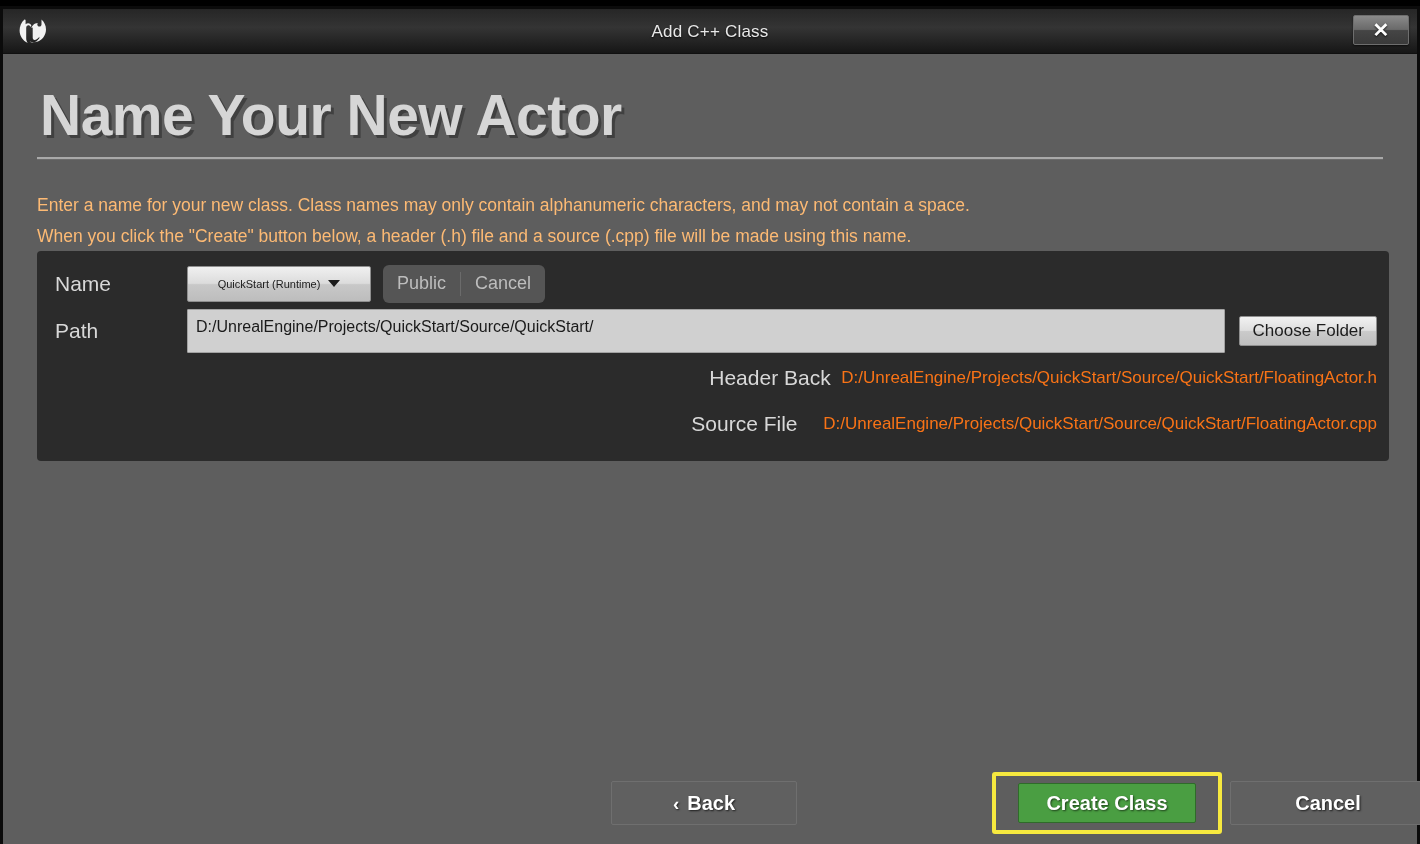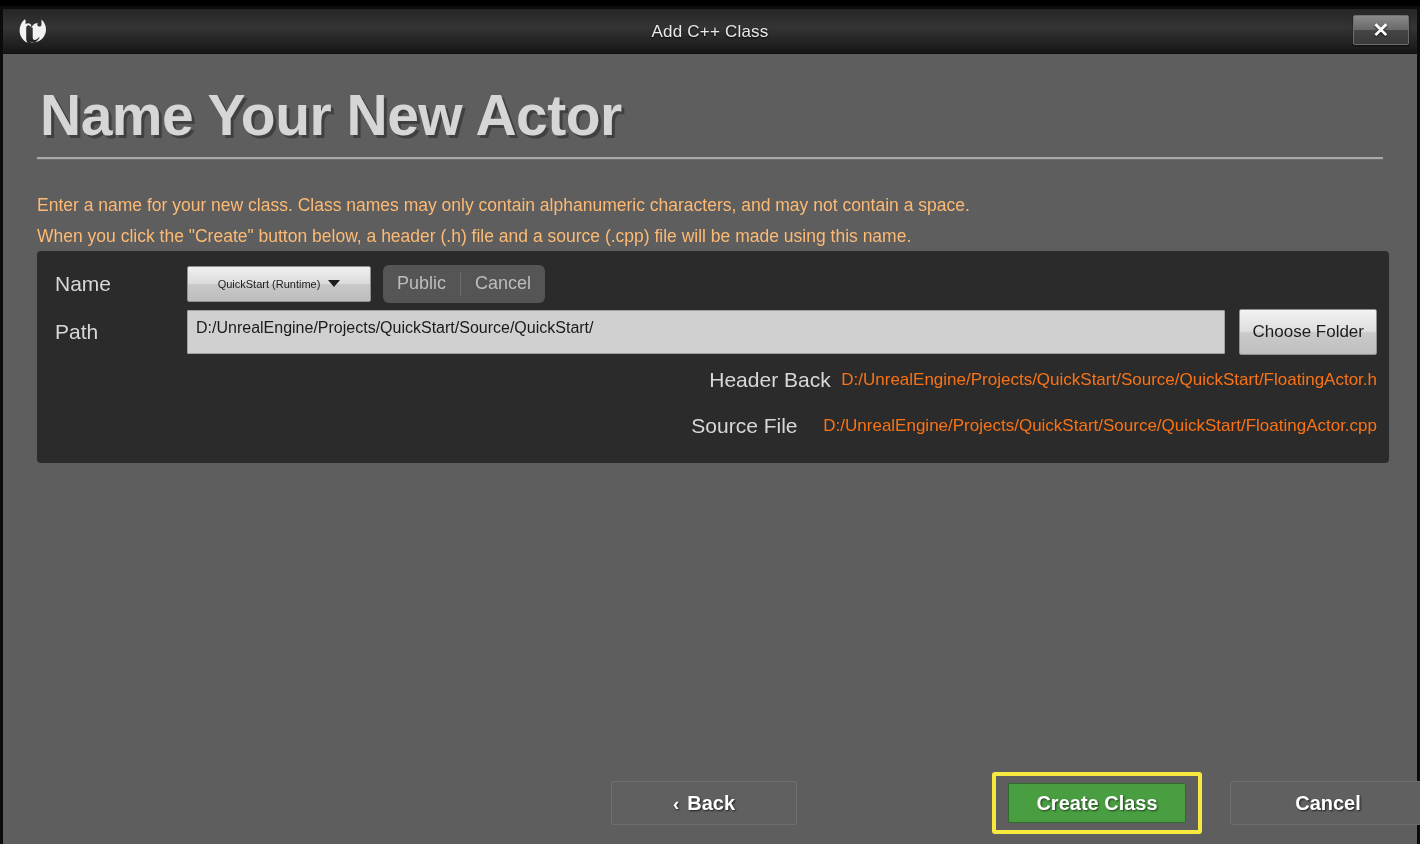--- a/index.html
+++ b/index.html
@@ -249,21 +249,21 @@
   .path-input {
     flex: 1 1 auto;
     margin-right: 14px;
     background: #d0d0d0;
     border: 1px solid #a2a2a2;
     height: 44px;
     line-height: 34px;
   }
   .choose-folder {
     flex: 0 0 auto;
-    height: 46px;
+    height: 30px;
     background: linear-gradient(to bottom, #f2f2f2 0%, #dedede 48%, #cacaca 52%, #bfbfbf 100%);
     border: 1px solid #8f8f8f;
     border-radius: 2px;
     color: #1c1c1c;
     font-size: 17px;
     display: flex;
     align-items: center;
     justify-content: center;
     padding: 0 12px;
     box-sizing: border-box;
@@ -311,21 +311,21 @@
     width: 186px;
   }
   .chevron-left {
     margin-right: 8px;
     font-size: 19px;
     line-height: 1;
   }
   .create-wrap {
     position: absolute;
     left: 955px;
-    width: 210px;
+    width: 230px;
     height: 62px;
     display: flex;
     align-items: center;
     justify-content: center;
     box-sizing: border-box;
   }
   .create-highlight {
     position: absolute;
     left: 0; top: 0; right: 0; bottom: 0;
     border: 4px solid #f7e93f;

